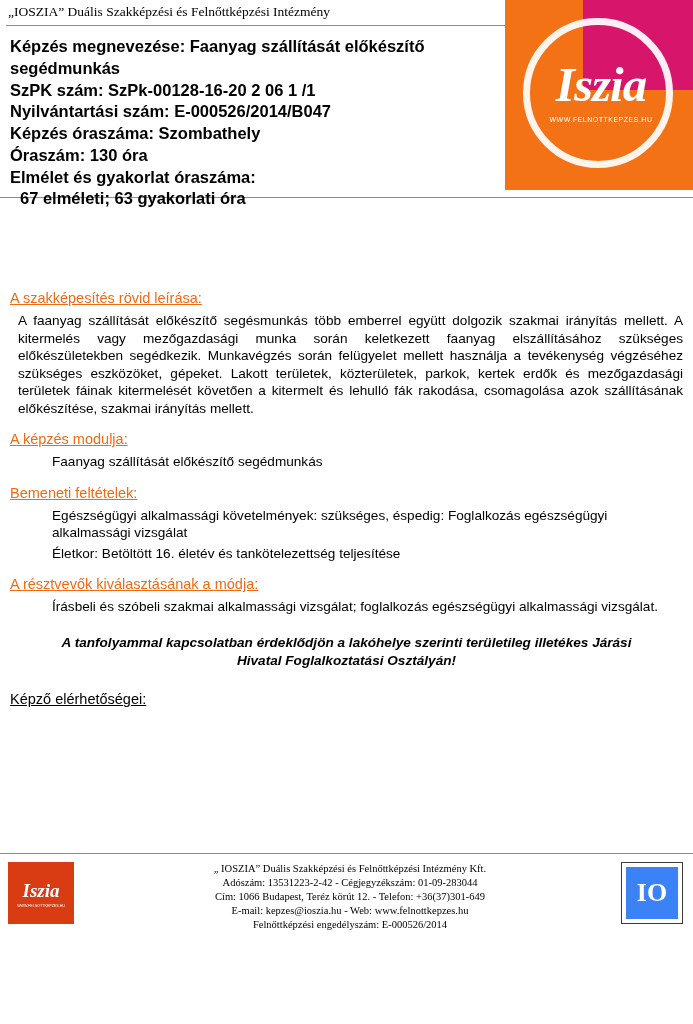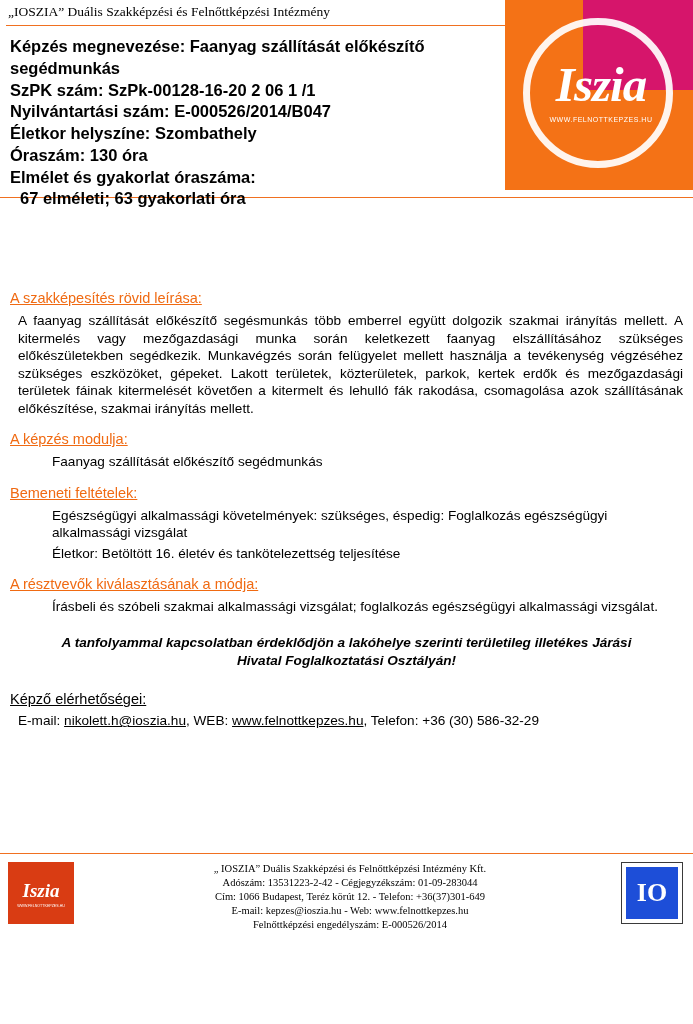--- a/index.html
+++ b/index.html
@@ -212,21 +212,21 @@
     height: 62px;
     background: #ffffff;
     border: 1px solid #3a3a3a;
   }
   .footer-right-inner {
     position: absolute;
     left: 4px;
     top: 4px;
     right: 4px;
     bottom: 4px;
-    background: #1d4ed8;
+    background: #3b82f6;
     color: #ffffff;
     font-family: "Liberation Serif", serif;
     font-size: 26px;
     font-weight: bold;
     display: flex;
     align-items: center;
     justify-content: center;
   }
 </style>
 </head>
@@ -242,21 +242,21 @@
       <div class="logo-pink"></div>
       <div class="logo-ring"></div>
       <div class="logo-text"><span>I</span><span>szia</span></div>
       <div class="logo-sub">WWW.FELNOTTKEPZES.HU</div>
     </div>
 
     <div class="facts">
       <div>Képzés megnevezése: Faanyag szállítását előkészítő segédmunkás</div>
       <div>SzPK szám: SzPk-00128-16-20 2 06 1 /1</div>
       <div>Nyilvántartási szám: E-000526/2014/B047</div>
-      <div>Életkor helyszíne: Szombathely</div>
+      <div>Képzés óraszáma: Szombathely</div>
       <div>Óraszám: 130 óra</div>
       <div>Elmélet és gyakorlat óraszáma:</div>
       <div class="indent">67 elméleti; 63 gyakorlati óra</div>
     </div>
   </div>
 
   <div class="content">
 
     <div class="block">
       <div class="sec-head">A szakképesítés rövid leírása:</div>
@@ -276,21 +276,20 @@
 
     <div class="block">
       <div class="sec-head">A résztvevők kiválasztásának a módja:</div>
       <div class="sub">Írásbeli és szóbeli szakmai alkalmassági vizsgálat; foglalkozás egészségügyi alkalmassági vizsgálat.</div>
     </div>
 
     <div class="notice">A tanfolyammal kapcsolatban érdeklődjön a lakóhelye szerinti területileg illetékes Járási Hivatal Foglalkoztatási Osztályán!</div>
 
     <div class="block">
       <div class="sec-head black">Képző elérhetőségei:</div>
-      <div class="contact"><span>E-mail: </span><span class="link">nikolett.h@ioszia.hu</span><span>, WEB: </span><span class="link">www.felnottkepzes.hu</span><span>, Telefon: +36 (30) 586-32-29</span></div>
     </div>
 
   </div>
 
   <div class="footer">
     <div class="footer-logo">
       <div class="footer-logo-text"><span>I</span><span>szia</span></div>
       <div class="footer-logo-sub">WWW.FELNOTTKEPZES.HU</div>
     </div>
 

